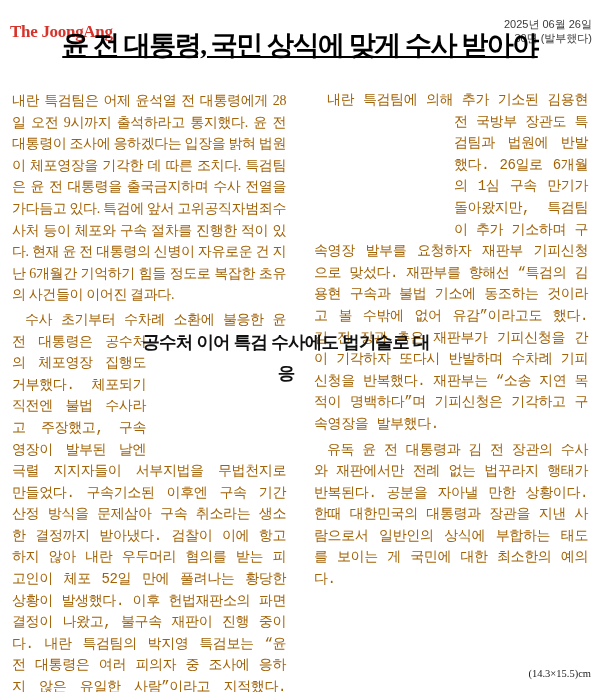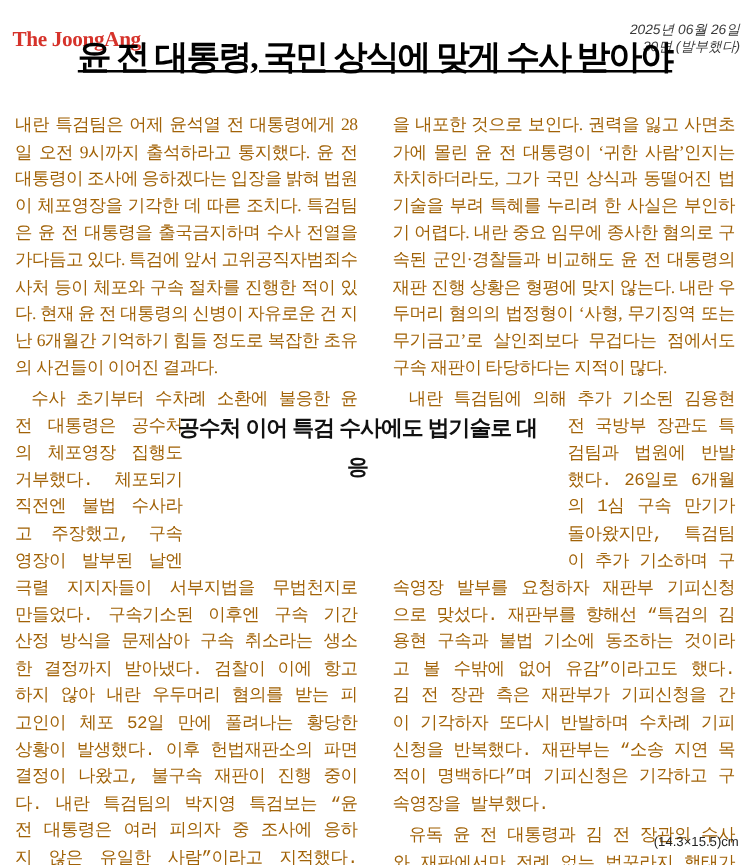--- a/index.html
+++ b/index.html
@@ -10,21 +10,21 @@
   .masthead {
     position:absolute; top:18px; left:10px; right:8px;
     display:flex; justify-content:space-between; align-items:center;
   }
   .logo {
     font-family:"Liberation Serif", serif; font-weight:700;
     font-size:17px; letter-spacing:-0.3px;
   }
   .dateinfo {
     text-align:right; font-family:"Liberation Sans", sans-serif;
-    font-size:11px; line-height:13.5px; color:#3a3a3a;font-style:italic;
+    font-size:11px; line-height:13.5px; color:#3a3a3a;
   }
   .headline {
     position:absolute; top:27px; left:0; right:0; margin:0;
     text-align:center; font-family:"Liberation Serif", serif;
     font-weight:700; font-size:27px; letter-spacing:-1.5px; color:#000;text-decoration:underline;
   }
   .body {
     position:absolute; top:86px; left:8px; width:584px;
     display:flex; gap:20px;
   }
@@ -38,21 +38,21 @@
   .qspacer.right { float:right; }
   .qspacer.left  { float:left; }
   .pullquote {
     position:absolute; left:140px; top:327px; width:292px;
     text-align:center; font-family:"Liberation Sans", sans-serif;
     font-weight:700; font-size:17.5px; line-height:31px;
     letter-spacing:-0.8px; color:#111;
   }
   .sizenote {
     position:absolute; right:9px; top:668px;
-    font-family:Liberation Sans, sans-serif; font-size:10.5px; color:#222;margin-left:44px;
+    font-family:Liberation Serif, serif; font-size:10.5px; color:#222;margin-left:44px;
   }
 </style>
 </head>
 <body>
 
 <div class="page">
 
   <div class="masthead">
     <div class="logo" style="color: rgb(214, 51, 43);">The JoongAng</div>
     <div class="dateinfo">
@@ -63,21 +63,20 @@
 
   <h1 class="headline">윤 전 대통령, 국민 상식에 맞게 수사 받아야</h1>
 
   <div class="body">
     <div class="col">
       <p class="para">내란 특검팀은 어제 윤석열 전 대통령에게 28일 오전 9시까지 출석하라고 통지했다. 윤 전 대통령이 조사에 응하겠다는 입장을 밝혀 법원이 체포영장을 기각한 데 따른 조치다. 특검팀은 윤 전 대통령을 출국금지하며 수사 전열을 가다듬고 있다. 특검에 앞서 고위공직자범죄수사처 등이 체포와 구속 절차를 진행한 적이 있다. 현재 윤 전 대통령의 신병이 자유로운 건 지난 6개월간 기억하기 힘들 정도로 복잡한 초유의 사건들이 이어진 결과다.</p>
       <p class="para indent"><span>수사 초기부터 수차례 소환에 불응한 윤 전 대통</span><span class="qspacer right"></span><span>령은 공수처의 체포영장 집행도 거부했다. 체포되기 직전엔 불법 수사라고 주장했고, 구속 영장이 발부된 날엔 극렬 지지자들이 서부지법을 무법천지로 만들었다. 구속기소된 이후엔 구속 기간 산정 방식을 문제삼아 구속 취소라는 생소한 결정까지 받아냈다. 검찰이 이에 항고하지 않아 내란 우두머리 혐의를 받는 피고인이 체포 52일 만에 풀려나는 황당한 상황이 발생했다. 이후 헌법재판소의 파면 결정이 나왔고, 불구속 재판이 진행 중이다. 내란 특검팀의 박지영 특검보는 “윤 전 대통령은 여러 피의자 중 조사에 응하지 않은 유일한 사람”이라고 지적했다. ‘법불아귀(法不阿貴)’를 언급하며 “끌려다니지 않겠다”고도 했다.</span></p>
       <p class="para indent">‘법은 귀한 사람에게 아부하지 않는다’는 사자성어를 쓴 건 기존 수사 과정에 문제가 있었다는 판단</p>
     </div>
     <div class="col">
-      <p class="para">을 내포한 것으로 보인다. 권력을 잃고 사면초가에 몰린 윤 전 대통령이 ‘귀한 사람’인지는 차치하더라도, 그가 국민 상식과 동떨어진 법 기술을 부려 특혜를 누리려 한 사실은 부인하기 어렵다. 내란 중요 임무에 종사한 혐의로 구속된 군인·경찰들과 비교해도 윤 전 대통령의 재판 진행 상황은 형평에 맞지 않는다. 내란 우두머리 혐의의 법정형이 ‘사형, 무기징역 또는 무기금고’로 살인죄보다 무겁다는 점에서도 구속 재판이 타당하다는 지적이 많다.</p>
       <p class="para indent"><span>내란 특검팀에 의해 추가 기소된 김용현 전 국방</span><span class="qspacer left"></span><span>부 장관도 특검팀과 법원에 반발했다. 26일로 6개월의 1심 구속 만기가 돌아왔지만, 특검팀이 추가 기소하며 구속영장 발부를 요청하자 재판부 기피신청으로 맞섰다. 재판부를 향해선 “특검의 김용현 구속과 불법 기소에 동조하는 것이라고 볼 수밖에 없어 유감”이라고도 했다. 김 전 장관 측은 재판부가 기피신청을 간이 기각하자 또다시 반발하며 수차례 기피신청을 반복했다. 재판부는 “소송 지연 목적이 명백하다”며 기피신청은 기각하고 구속영장을 발부했다.</span></p>
       <p class="para indent">유독 윤 전 대통령과 김 전 장관의 수사와 재판에서만 전례 없는 법꾸라지 행태가 반복된다. 공분을 자아낼 만한 상황이다. 한때 대한민국의 대통령과 장관을 지낸 사람으로서 일반인의 상식에 부합하는 태도를 보이는 게 국민에 대한 최소한의 예의다.</p>
     </div>
   </div>
 
   <div class="pullquote">
     <div>공수처 이어 특검 수사에도 법기술로 대응</div>
   </div>
 
   <div class="sizenote">(14.3×15.5)cm</div>

